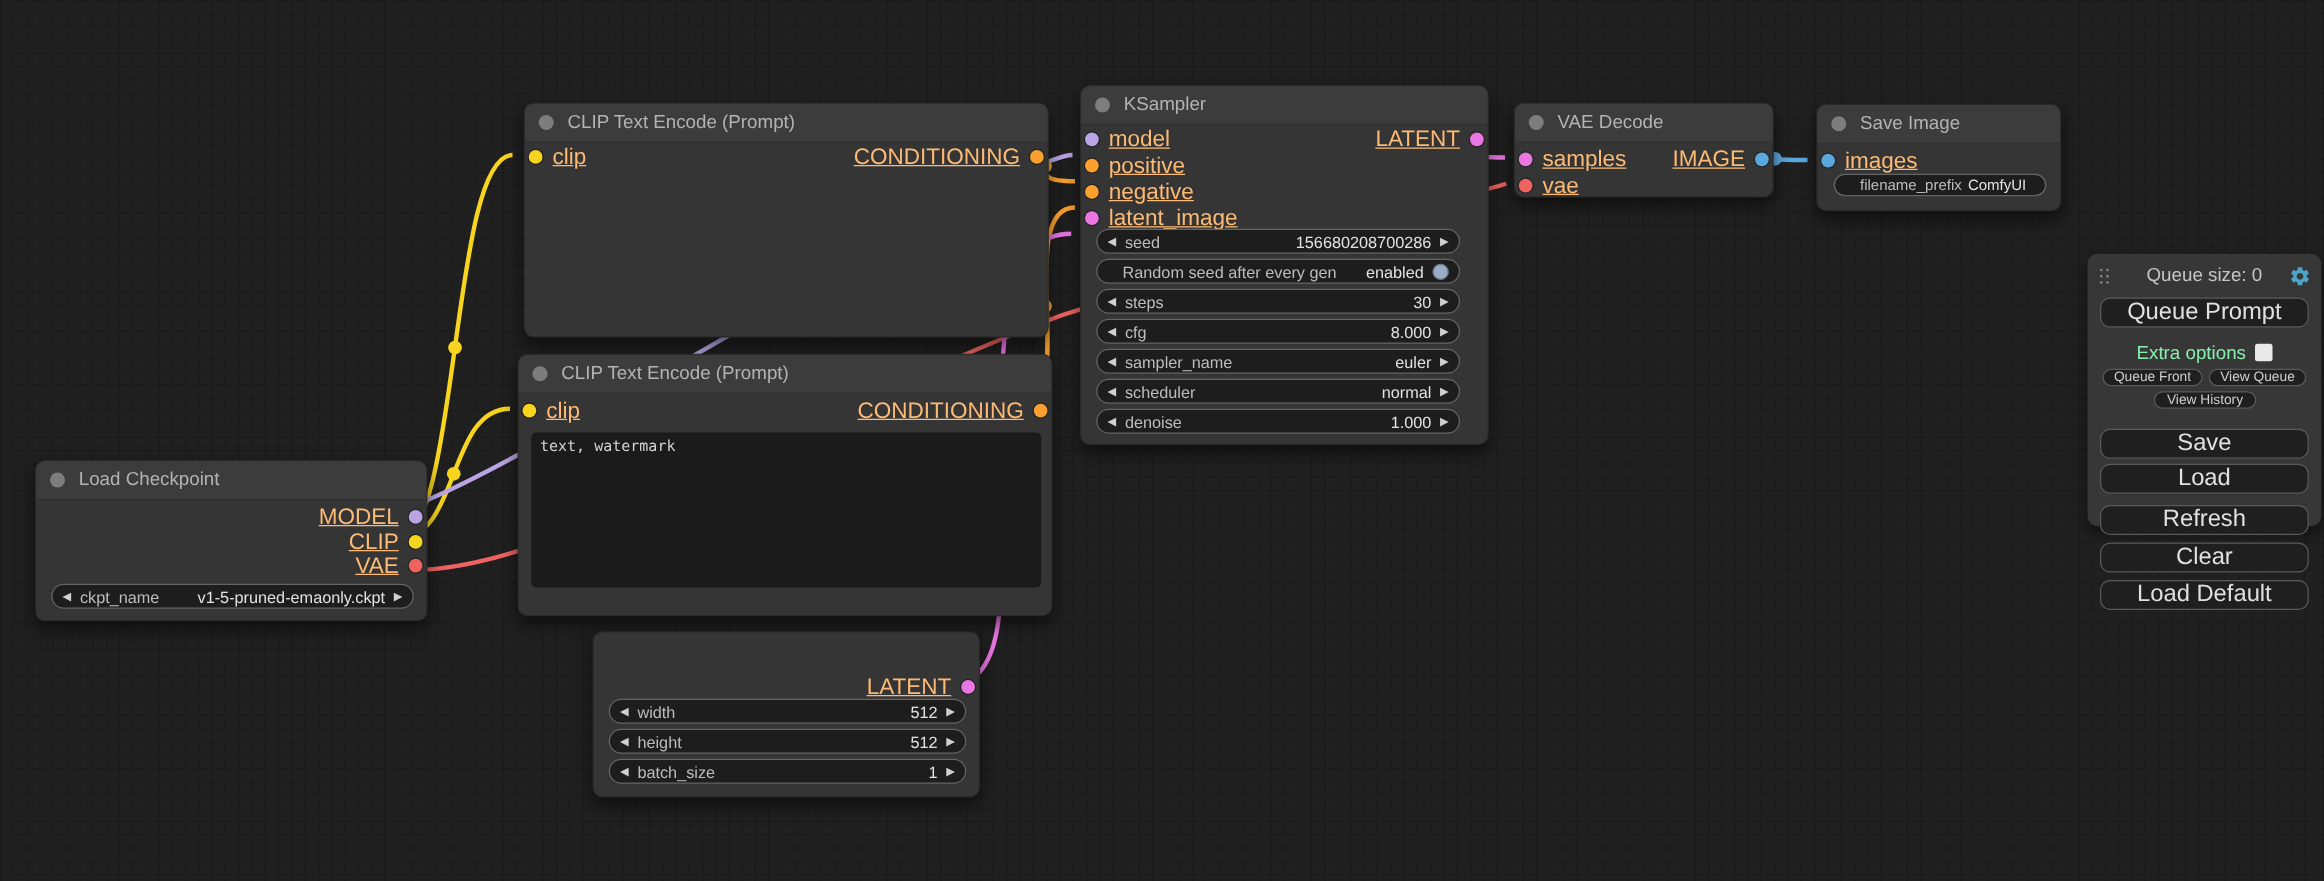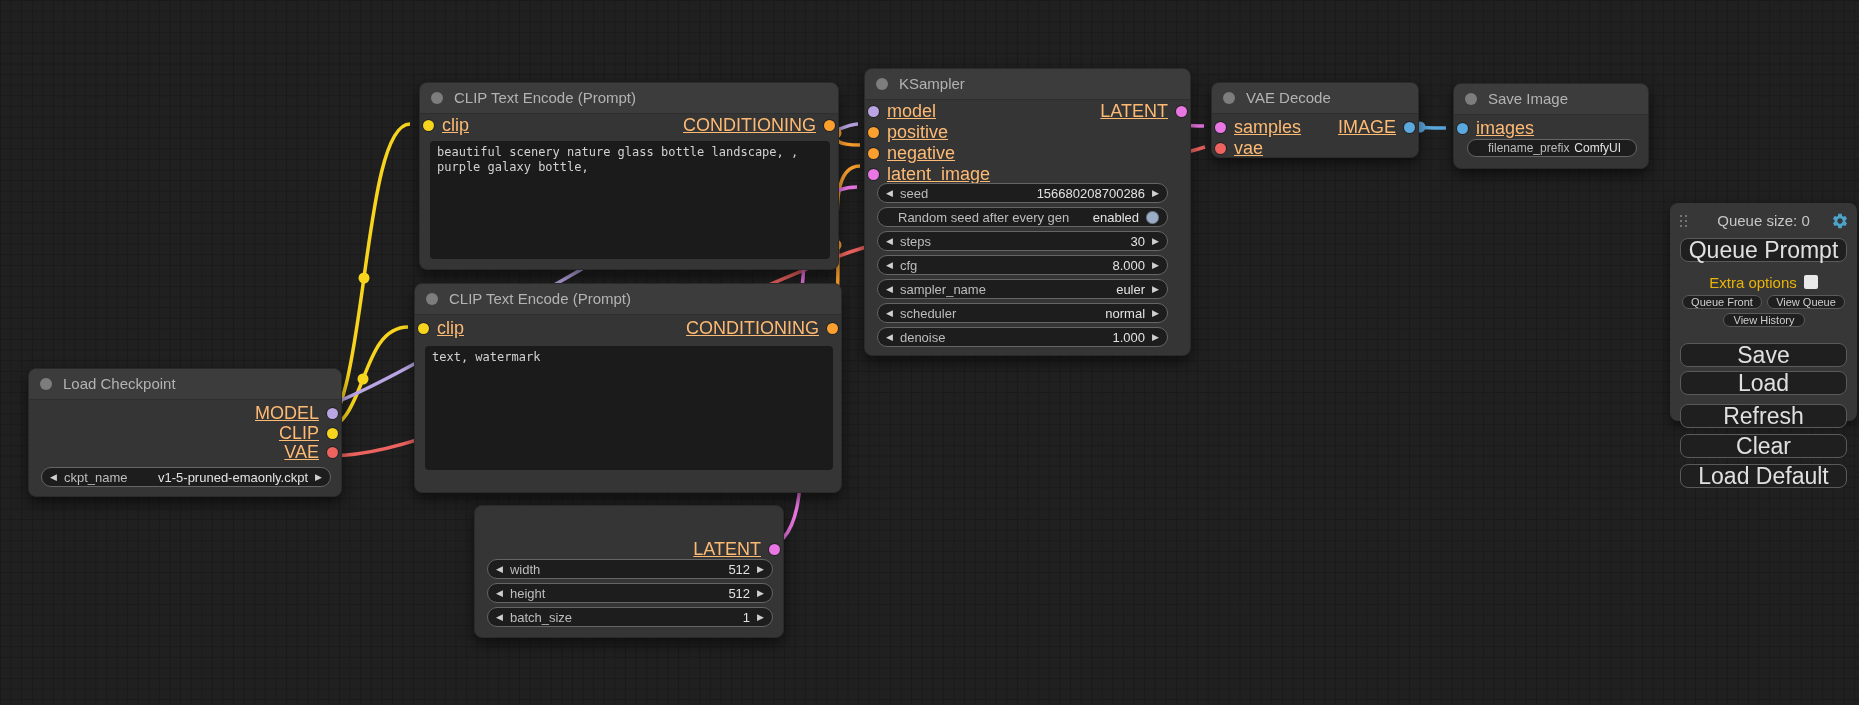--- a/index.html
+++ b/index.html
@@ -58,23 +58,23 @@
   }
   .qheader{position:absolute;left:0;top:7px;width:100%;height:22px;line-height:22px;text-align:center;color:#c6c6c6;font-size:15px;}
   .qhandle{position:absolute;left:10px;top:12px;display:grid;grid-template-columns:2px 2px;grid-gap:3px;}
   .qhandle i{width:2px;height:2px;border-radius:50%;background:#8a8a8a;}
   .qgear{position:absolute;right:8px;top:9px;width:18px;height:18px;}
   .qbtn{
     position:absolute;box-sizing:border-box;background:#1f1f1f;border:1px solid #5a5a5a;
     border-radius:8px;color:#e0e0e0;text-align:center;cursor:default;
     display:flex;align-items:center;justify-content:center;
   }
-  .qbtn.big{left:10px;width:167px;height:24px;font-size:23px;}
+  .qbtn.big{left:10px;width:167px;height:24px;font-size:19px;}
   .qbtn.small{height:14px;font-size:11px;border-radius:8px;color:#cfcfcf;}
-  .qextras{position:absolute;left:0;top:70px;width:100%;height:18px;display:flex;align-items:center;justify-content:center;color:#eab308;font-size:15px;}
+  .qextras{position:absolute;left:0;top:70px;width:100%;height:18px;display:flex;align-items:center;justify-content:center;color:#86efac;font-size:15px;}
   .qcheck{width:14px;height:14px;background:#e9e9e9;border-radius:2px;margin-left:7px;}
 </style>
 </head>
 <body>
 
 <div id="canvas">
 
   <svg id="wires" width="1859" height="705">
     <path d="M318,431 C368,431 360,124 410,124" stroke="#f7d41d"></path>
     <path d="M318,431 C368,431 358,327 408,327" stroke="#f7d41d"></path>
@@ -124,21 +124,20 @@
       <span>CLIP Text Encode (Prompt)</span>
     </div>
     <div class="port in" style="top:33px">
       <span class="pdot" style="background-color: rgb(247, 212, 29);"></span>
       <span>clip</span>
     </div>
     <div class="port out" style="top:33px">
       <span>CONDITIONING</span>
       <span class="pdot" style="background-color: rgb(251, 160, 46);"></span>
     </div>
-    <div class="prompt" style="left:10px;top:58px;width:400px;height:118px">beautiful scenery nature glass bottle landscape, , purple galaxy bottle,</div>
   </div>
 
   <div class="node" style="left:398px;top:283px;width:428px;height:210px">
     <div class="node-title">
       <span class="title-dot"></span>
       <span>CLIP Text Encode (Prompt)</span>
     </div>
     <div class="port in" style="top:35px">
       <span class="pdot" style="background-color: rgb(247, 212, 29);"></span>
       <span>clip</span>

